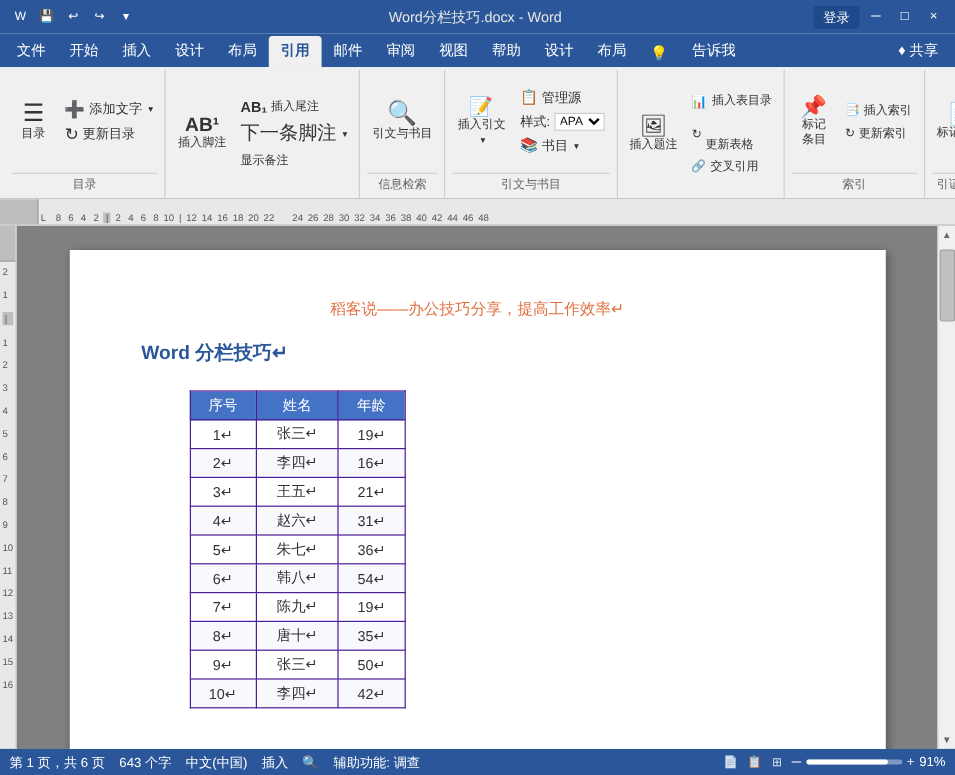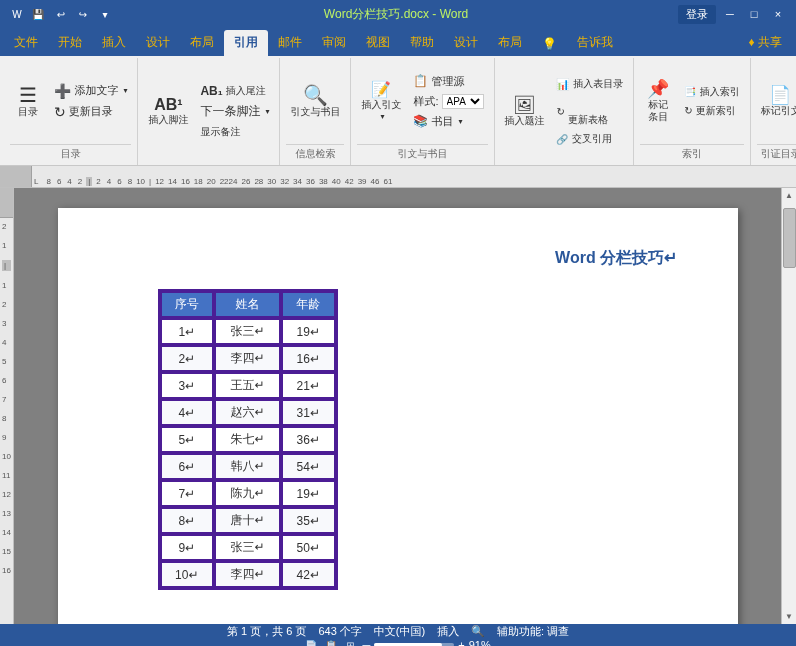--- a/index.html
+++ b/index.html
@@ -9,41 +9,41 @@
     .title-bar {
       height: 28px;
       background: #2b579a;
       display: flex;
       align-items: center;
       justify-content: space-between;
       padding: 0 8px;
       color: white;
     }
     .title-bar-left { display: flex; align-items: center; gap: 4px; }
-    .title-bar-center { font-size: 12px; color: #bef264; }
+    .title-bar-center { font-size: 12px; color: #e5e5e5; }
     .title-bar-right { display: flex; align-items: center; gap: 4px; }
     .tb-btn { width: 20px; height: 20px; display: flex; align-items: center; justify-content: center; font-size: 11px; cursor: pointer; color: white; }
     .login-btn { background: #1e4a8a; color: white; border: none; padding: 2px 8px; font-size: 11px; cursor: pointer; border-radius: 2px; font-family: 'Microsoft YaHei', sans-serif; }
 
     
     .qa-icon { width: 18px; height: 18px; display: flex; align-items: center; justify-content: center; font-size: 10px; color: white; cursor: pointer; }
 
     
     .ribbon-tabs {
       height: 28px;
       background: #2b579a;
       display: flex;
       align-items: flex-end;
       padding: 0 4px;
     }
     .ribbon-tab {
       padding: 4px 10px 5px;
       font-size: 12px;
       cursor: pointer;
-      color: #eab308;
+      color: #ffffff;
       border-radius: 3px 3px 0 0;
     }
     .ribbon-tab.active { background: #f0f0f0; color: #2b579a; font-weight: bold; }
 
     
     .ribbon {
       height: 110px;
       background: #f0f0f0;
       border-bottom: 1px solid #c8c8c8;
       display: flex;
@@ -163,35 +163,35 @@
       padding: 40px 60px 30px;
     }
 
     .doc-subtitle {
       text-align: center;
       color: #e07040;
       font-size: 13px;
       margin-bottom: 18px;
     }
     .doc-title {
-      text-align: right;
+      text-align: left;
       color: #2b579a;
       font-size: 16px;
       font-weight: bold;
       margin-bottom: 20px;
     }
 
     
     .data-table {
       border-collapse: collapse;
       width: 180px;
       margin-left: 40px;
     }
     .data-table th, .data-table td {
-      border: 4px solid #4c1d95;
+      border: 1px solid #4c1d95;
       padding: 3px 8px;
       font-size: 12px;
       text-align: center;
       color: #333;
     }
     .data-table th {
       background: #4472c4;
       color: white;
       font-weight: normal;
     }
@@ -200,21 +200,20 @@
     
     .status-bar {
       height: 22px;
       background: #2b579a;
       display: flex;
       align-items: center;
       justify-content: space-between;
       padding: 0 8px;
       color: white;
       font-size: 11px;
-      flex-direction: column;
     }
     .status-left { display: flex; gap: 12px; align-items: center; }
     .status-right { display: flex; gap: 8px; align-items: center; }
     .zoom-control { display: flex; align-items: center; gap: 4px; }
     .zoom-slider {
       width: 80px;
       height: 4px;
       background: rgba(255,255,255,0.4);
       border-radius: 2px;
       position: relative;
@@ -291,21 +290,21 @@
       <div class="ribbon-btn">
         <span class="btn-icon" style="font-size:16px;font-weight:bold;">AB¹</span>
         <span class="btn-label">插入脚注</span>
       </div>
       <div class="ribbon-stack">
         <div class="ribbon-btn-sm">
           <span style="font-size:12px;font-weight:bold;">AB₁</span>
           <span style="font-size:10px;">插入尾注</span>
         </div>
         <div class="ribbon-btn-sm">
-          <span style="font-size:12px;">下一条脚注</span>
+          <span style="font-size:16px;">下一条脚注</span>
           <span class="dropdown-arrow">▾</span>
         </div>
         <div class="ribbon-btn-sm">
           <span style="font-size:10px;">显示备注</span>
         </div>
       </div>
     </div>
   </div>
 
   <div class="ribbon-group">
@@ -415,33 +414,33 @@
     <span style="margin-left:6px;">6</span>
       <span style="margin-left:6px;">8</span>
     <span style="margin-left:4px;">10</span>
     <span style="margin-left:4px;">|</span>
     <span style="margin-left:4px;">12</span>
     <span style="margin-left:4px;">14</span>
     <span style="margin-left:4px;">16</span>
     <span style="margin-left:4px;">18</span>
     <span style="margin-left:4px;">20</span>
     <span style="margin-left:4px;">22</span>
-    <span style="margin-left:0;">24</span>
+    <span style="margin-left:15px;">24</span>
     <span style="margin-left:4px;">26</span>
     <span style="margin-left:4px;">28</span>
     <span style="margin-left:4px;">30</span>
     <span style="margin-left:4px;">32</span>
     <span style="margin-left:4px;">34</span>
     <span style="margin-left:4px;">36</span>
     <span style="margin-left:4px;">38</span>
     <span style="margin-left:4px;">40</span>
     <span style="margin-left:4px;">42</span>
-    <span style="margin-left:4px;">39</span>
+    <span style="margin-left:4px;">44</span>
     <span style="margin-left:4px;">46</span>
-    <span style="margin-left:4px;">61</span>
+    <span style="margin-left:4px;">48</span>
   </div>
 </div>
 
 <div class="main-area">
 
   <div class="left-ruler">
     <div style="height:30px;background:#bebebe;width:100%;border-bottom:1px solid #a0a0a0;"></div>
     <div style="display:flex;flex-direction:column;gap:10px;padding:4px 0;font-size:8px;color:#555;">
       <span>2</span>
         <span>1</span>
@@ -460,20 +459,21 @@
         <span>12</span>
       <span>13</span>
         <span>14</span>
         <span>15</span>
         <span>16</span>
     </div>
   </div>
 
   <div class="document-area">
     <div class="document-page">
+      <div class="doc-subtitle">稻客说——办公技巧分享，提高工作效率↵</div>
       <div class="doc-title">Word 分栏技巧↵</div>
 
       <table class="data-table">
         <thead>
           <tr>
             <th>序号</th>
             <th>姓名</th>
             <th>年龄</th>
           </tr>
         </thead>

